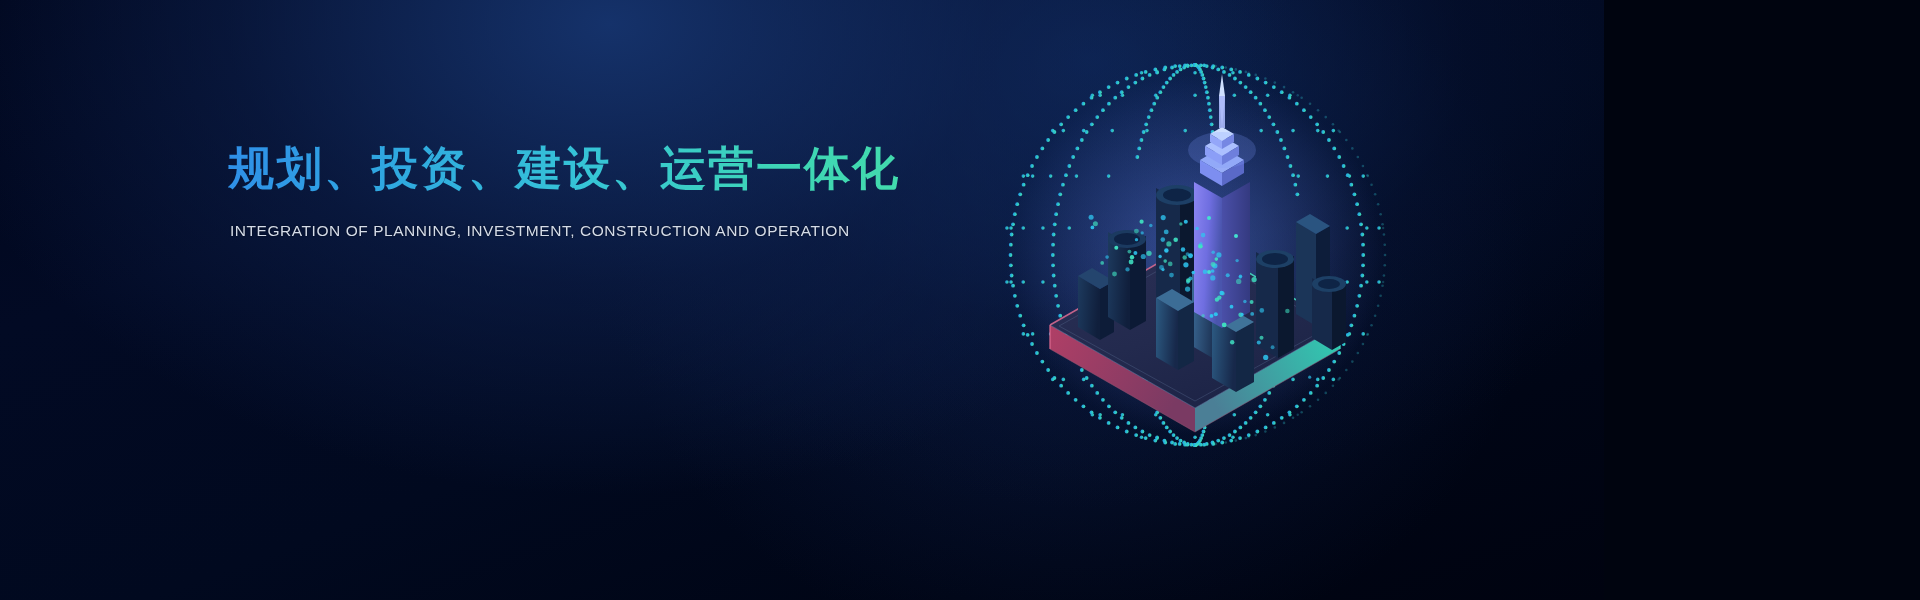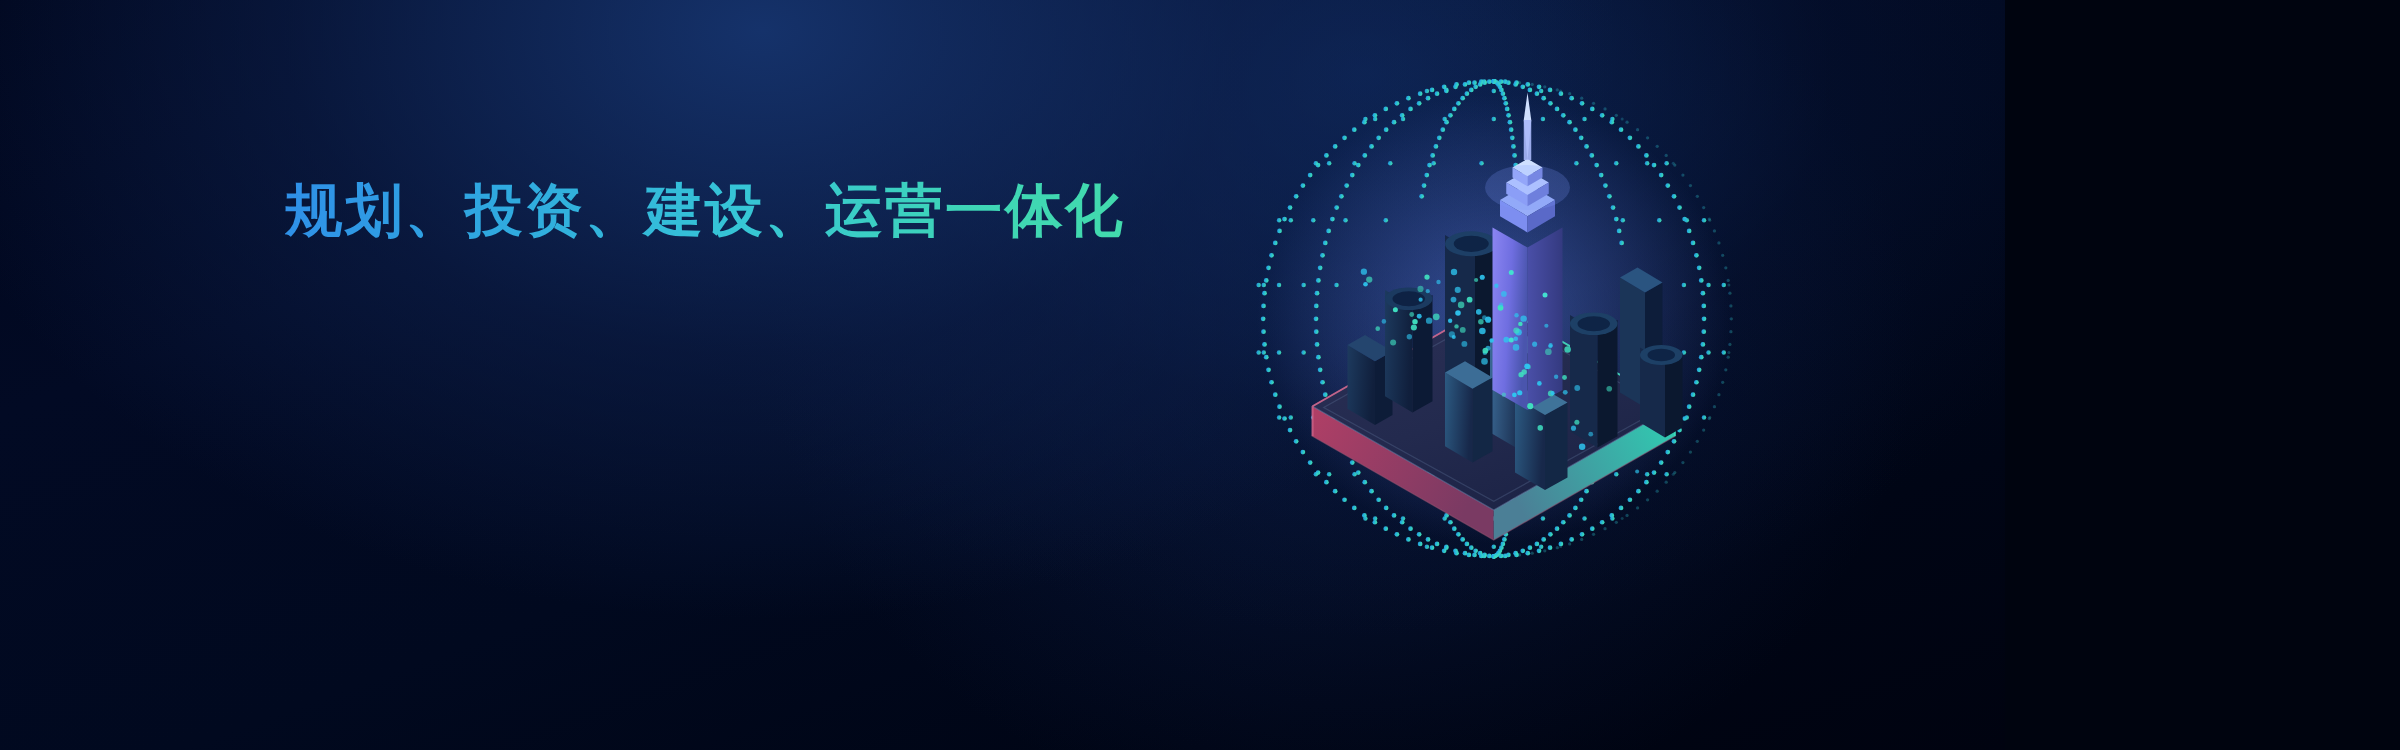--- a/index.html
+++ b/index.html
@@ -91,20 +91,21 @@
   }
   .illus svg { display: block; }
 </style>
 </head>
 <body>
 
 <div id="banner">
 
   <div class="text-block">
     <h1 class="headline">规划、投资、建设、运营一体化</h1>
+    <p class="subhead">INTEGRATION OF PLANNING, INVESTMENT, CONSTRUCTION AND OPERATION</p>
   </div>
 
 
   <div class="illus">
     <svg width="480" height="430" viewBox="0 0 480 430">
       <defs>
         <linearGradient id="gEdgeL" x1="0" y1="0" x2="1" y2="0.4">
           <stop offset="0" stop-color="#b03f66"></stop>
           <stop offset="1" stop-color="#7a3a63"></stop>
         </linearGradient>

